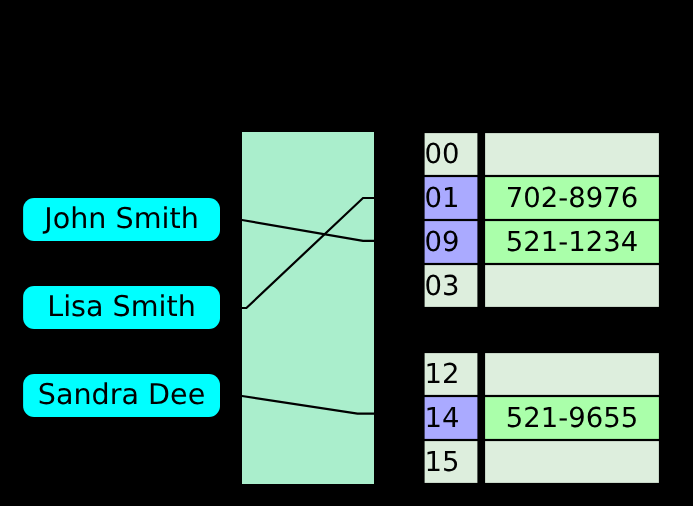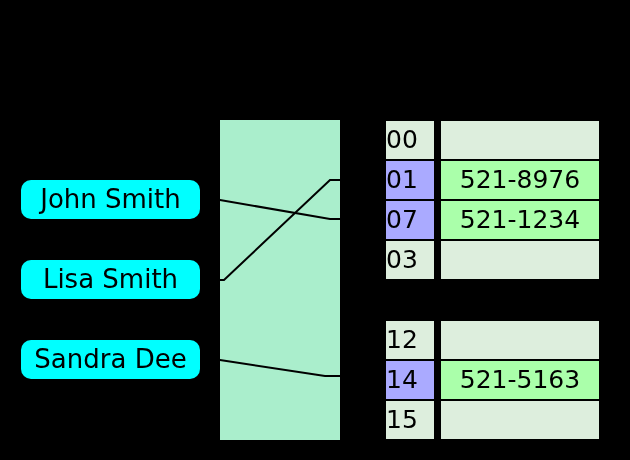--- a/index.html
+++ b/index.html
@@ -105,37 +105,37 @@
   </div>
 
   <div class="hash-box"></div>
 
   <div class="bucket-row r0">
     <div class="index-cell">00</div>
     <div class="value-cell"></div>
   </div>
   <div class="bucket-row r1 filled">
     <div class="index-cell">01</div>
-    <div class="value-cell">521-8976</div>
+    <div class="value-cell">702-8976</div>
   </div>
   <div class="bucket-row r2 filled">
-    <div class="index-cell">07</div>
+    <div class="index-cell">09</div>
     <div class="value-cell">521-1234</div>
   </div>
   <div class="bucket-row r3">
     <div class="index-cell">03</div>
     <div class="value-cell"></div>
   </div>
   <div class="bucket-row r4">
     <div class="index-cell">12</div>
     <div class="value-cell"></div>
   </div>
   <div class="bucket-row r5 filled">
     <div class="index-cell">14</div>
-    <div class="value-cell">521-5163</div>
+    <div class="value-cell">521-9655</div>
   </div>
   <div class="bucket-row r6">
     <div class="index-cell">15</div>
     <div class="value-cell"></div>
   </div>
 
   <svg class="connector-svg" viewBox="0 0 630 460" xmlns="http://www.w3.org/2000/svg">
     <path d="M200,200 H220 L330,219 H385"></path>
     <path d="M200,280 H224 L330,180 H385"></path>
     <path d="M200,360 H220 L325,376 H385"></path>

